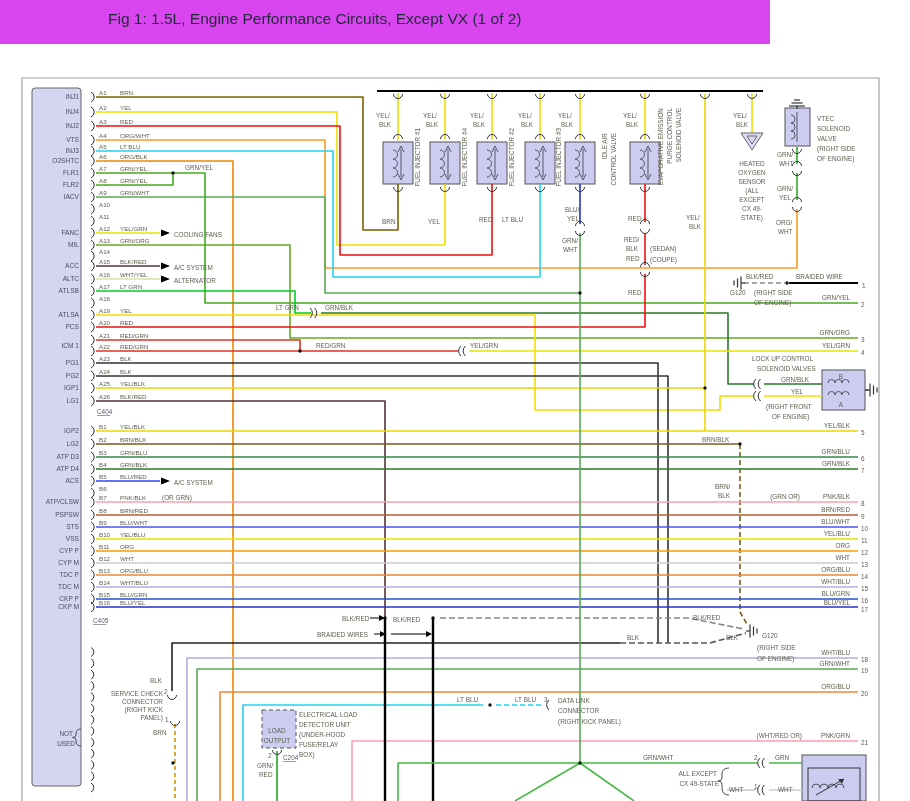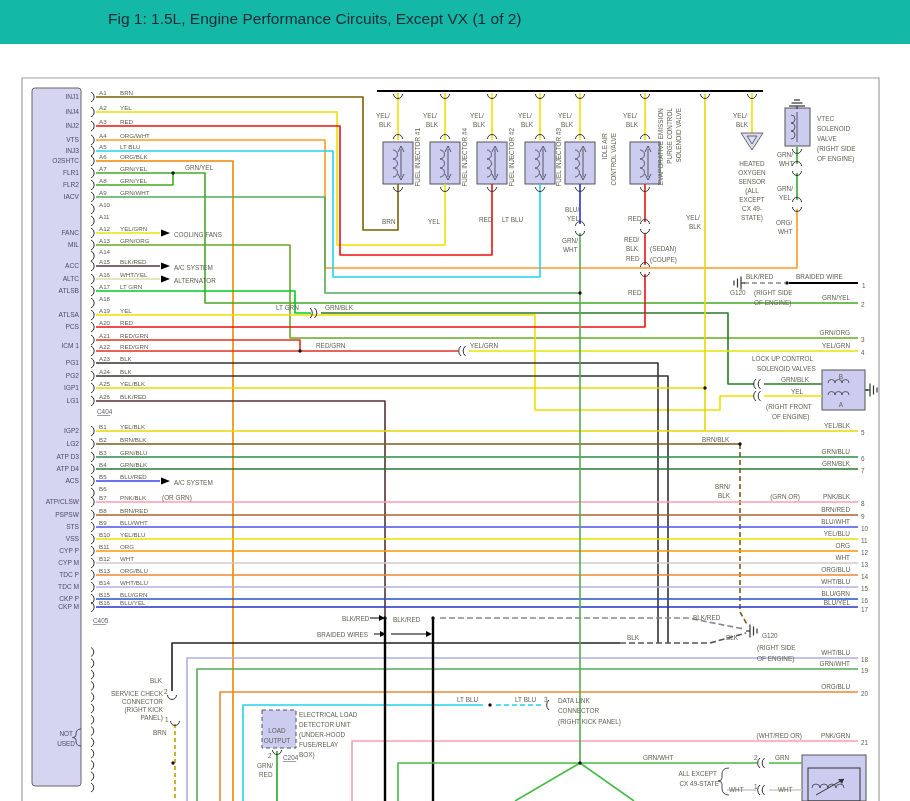--- a/index.html
+++ b/index.html
@@ -1,17 +1,17 @@
 <!DOCTYPE html>
 <html><head>
 <meta charset="utf-8">
 <style>
   html,body{margin:0;padding:0;background:#fff;width:910px;height:801px;overflow:hidden;
     font-family:"Liberation Sans",sans-serif;}
-  .hdr{position:absolute;left:0;top:0;width:910px;height:44px;background:#14b8a6;}
+  .hdr{position:absolute;left:0;top:0;width:770px;height:44px;background:#d946ef;}
   .hdr .t{position:absolute;left:108px;top:10px;font-size:15.5px;color:#1d2a36;}
   #diag{position:absolute;left:0;top:0;}
   svg text{font-family:"Liberation Sans",sans-serif;}
 </style>
 </head>
 <body>
 
 <div class="hdr">
   <div class="t">Fig 1: 1.5L, Engine Performance Circuits, Except VX (1 of 2)</div>
 </div>

